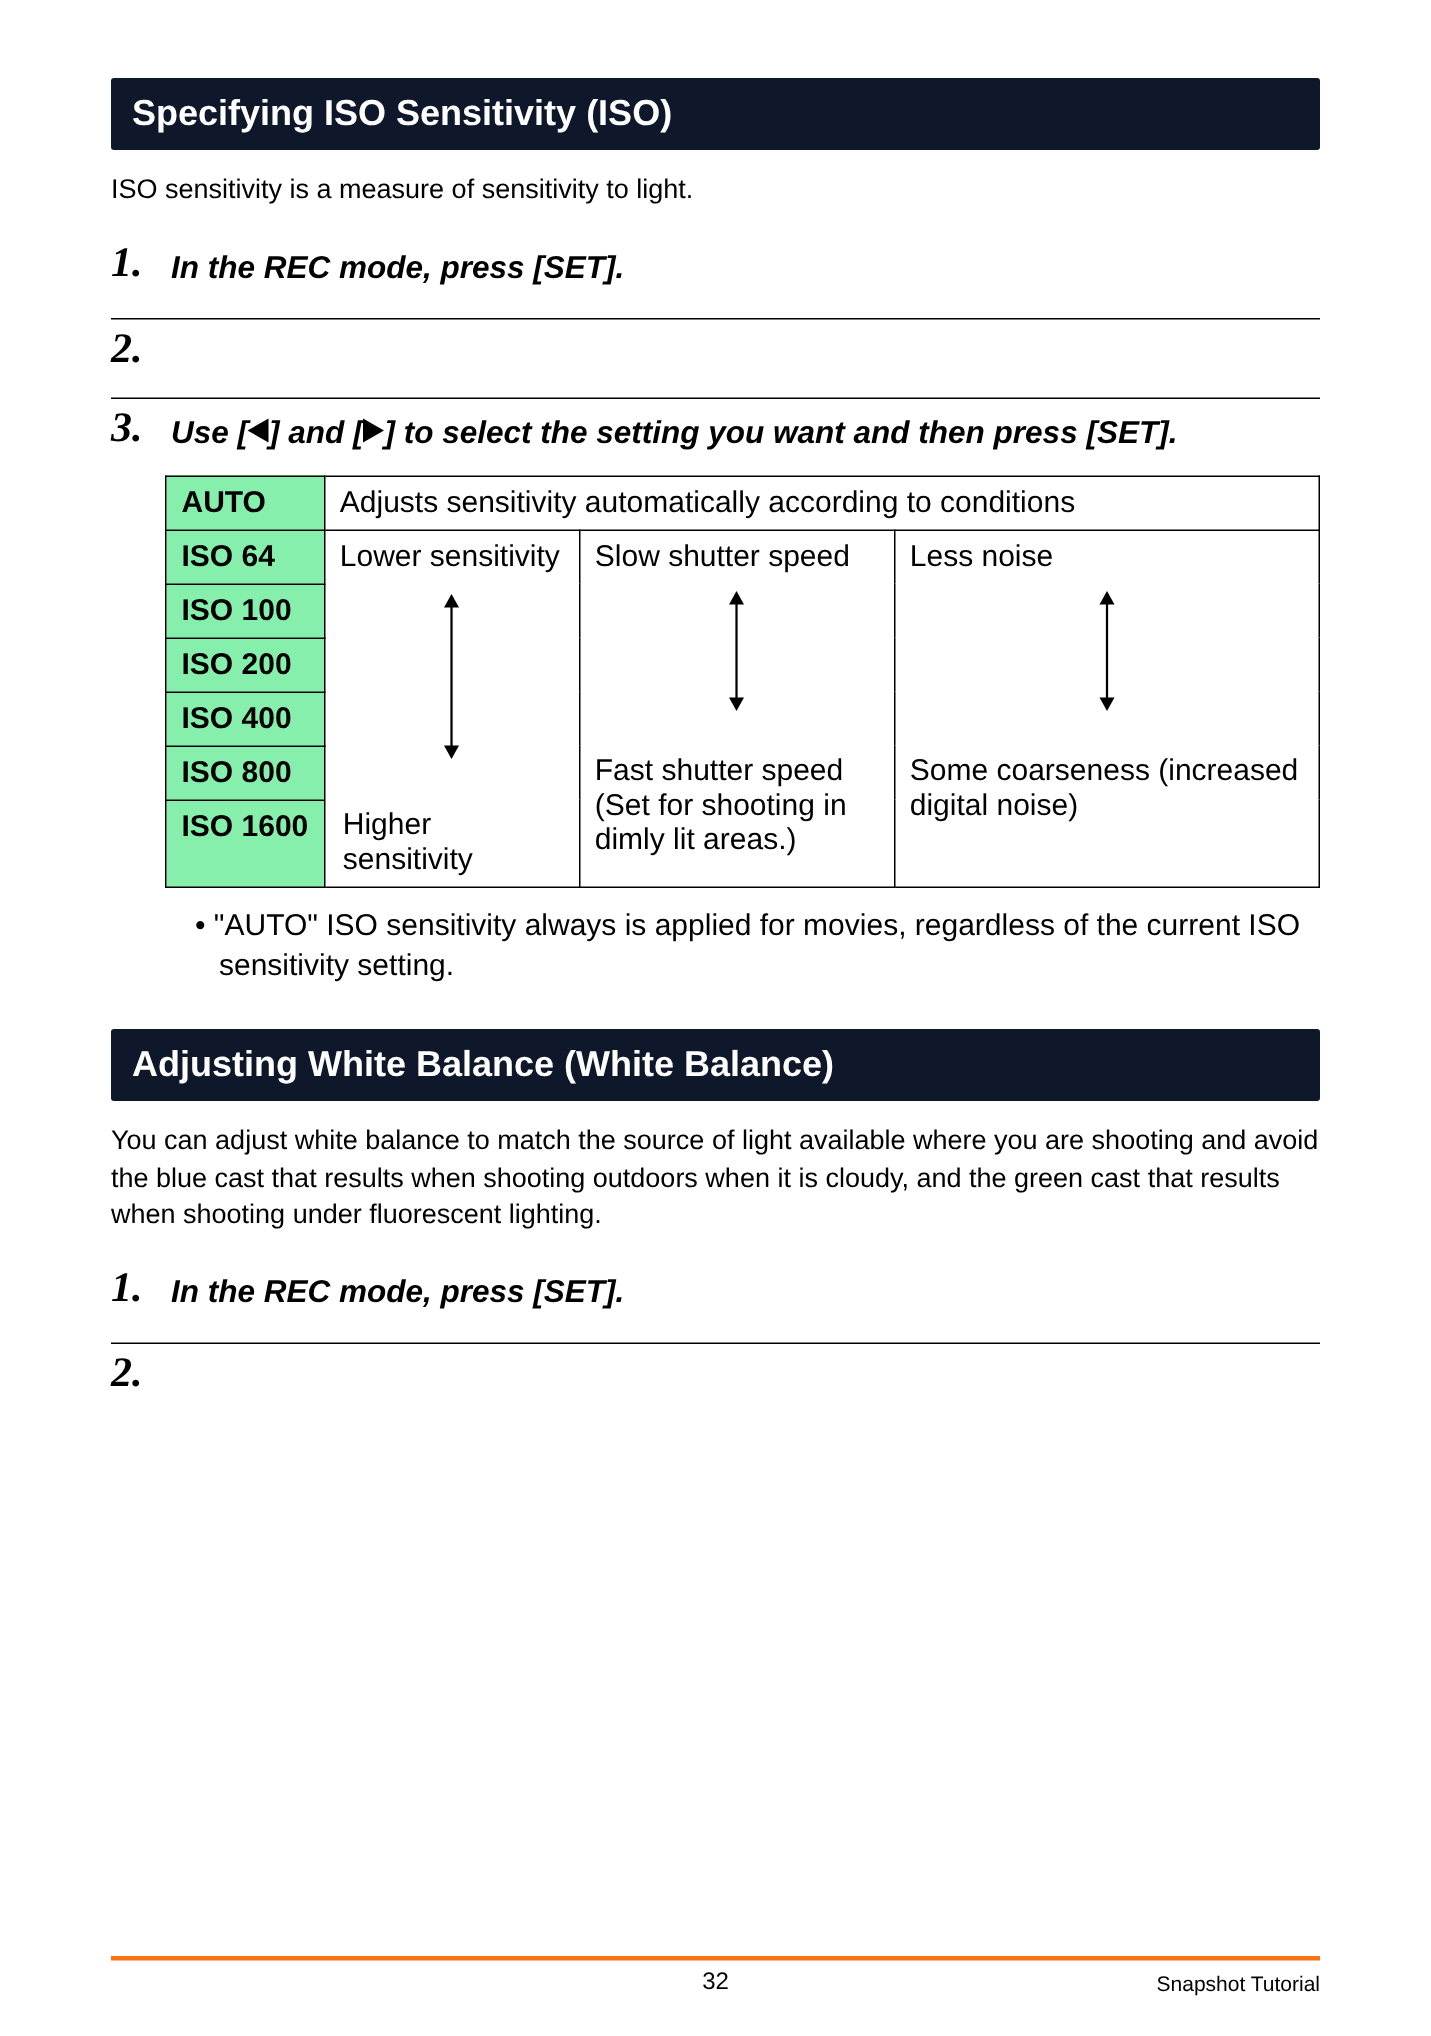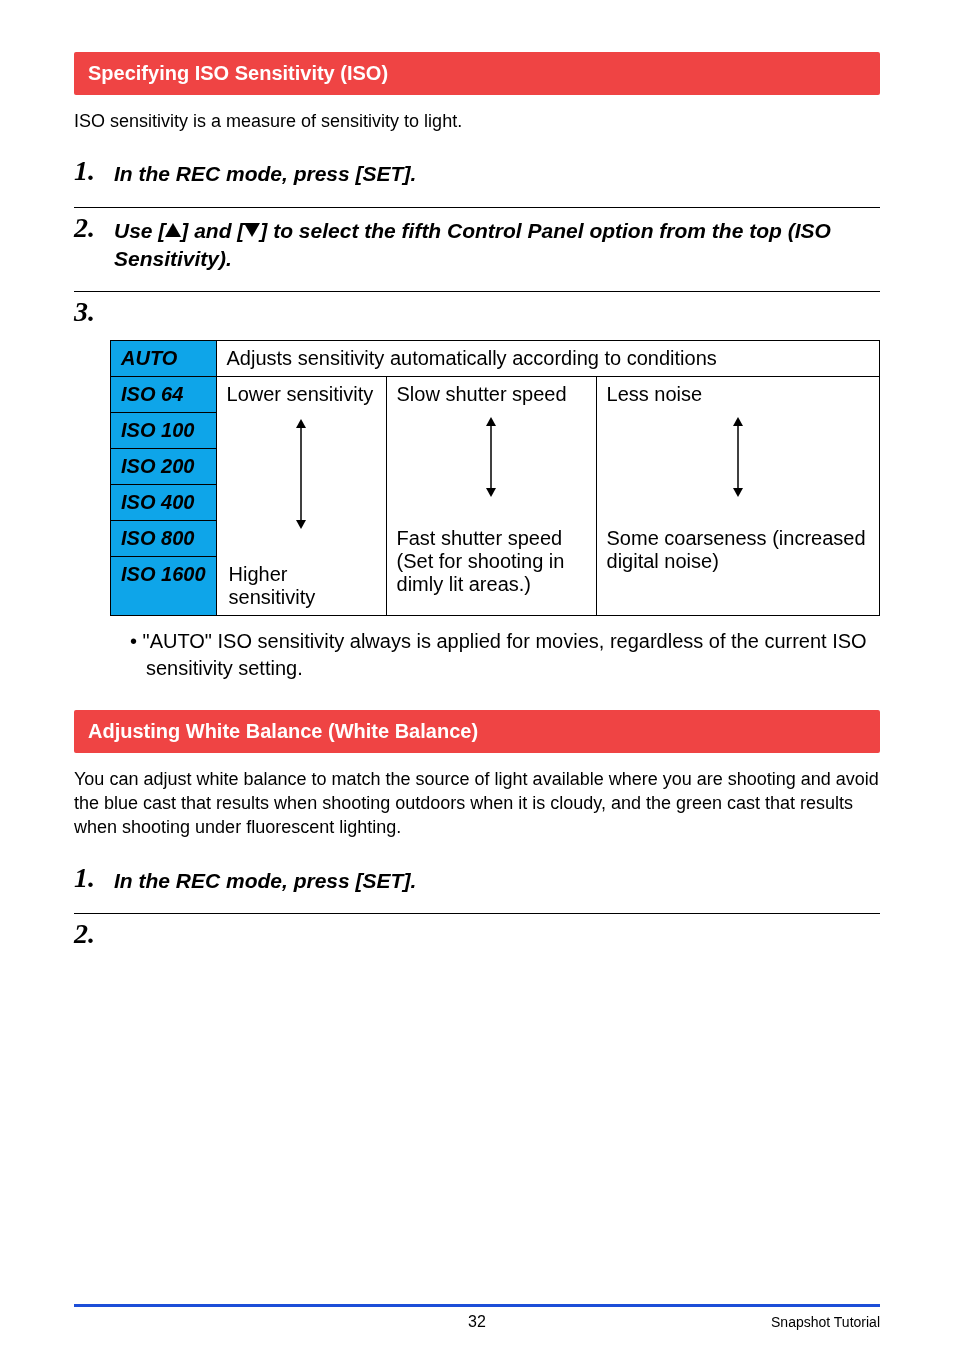--- a/index.html
+++ b/index.html
@@ -6,24 +6,24 @@
   body {
     width: 954px;
     height: 1357px;
     background: #fff;
     font-family: Arial, Helvetica, sans-serif;
     color: #000;
     position: relative;
     padding: 52px 74px 0 74px;
   }
   .section-header {
-    background: #ef4444;
+    background: #0f172a;
     color: #fff;
     font-weight: bold;
-    font-size: 20px;
+    font-size: 24px;
     padding: 10px 14px;
     margin-bottom: 14px;
     border-radius: 2px;
   }
   .body-text {
     font-size: 18px;
     line-height: 1.35;
     margin-bottom: 18px;
   }
   .step-container {
@@ -92,24 +92,23 @@
     width: calc(100% - 36px);
   }
   table.iso-table td, table.iso-table th {
     border: 1px solid #000;
     font-size: 20px;
     padding: 6px 10px;
     text-align: left;
     vertical-align: top;
   }
   table.iso-table th {
-    background: #0ea5e9;
+    background: #86efac;
     font-weight: bold;
     white-space: nowrap;
-    font-style: italic;
   }
   .arrow-cell { position: relative; }
   .down-arrow-svg {
     position: absolute;
     left: 50%;
     transform: translateX(-50%);
   }
   .bottom-group {
     vertical-align: top;
   }
@@ -128,21 +127,21 @@
   }
   .note-list li::before {
     content: "• ";
   }
 
   .footer {
     position: absolute;
     bottom: 26px;
     left: 74px;
     right: 74px;
-    border-top: 3px solid #1d4ed8;
+    border-top: 3px solid #f97316;
     padding-top: 6px;
     display: flex;
     justify-content: center;
     align-items: center;
     font-size: 16px;
     color: #000;
   }
   .footer .right {
     position: absolute;
     right: 0;
@@ -159,29 +158,29 @@
 <div class="step-container first">
   <div class="step-row">
     <span class="step-num">1.</span>
     <span class="step-text">In the REC mode, press [SET].</span>
   </div>
 </div>
 
 <div class="step-container">
   <div class="step-row">
     <span class="step-num">2.</span>
+  </div>
+</div>
+
+<div class="step-container">
+  <div class="step-row">
+    <span class="step-num">3.</span>
     <span class="step-text">
-      <span>Use [</span><span class="triangle tri-up"></span><span>] and [</span><span class="triangle tri-down"></span><span>] to select the fifth Control Panel option from the top (ISO Sensitivity).</span>
+      <span>Use [</span><span class="triangle tri-left"></span><span>] and [</span><span class="triangle tri-right"></span><span>] to select the setting you want and then press [SET].</span>
     </span>
-  </div>
-</div>
-
-<div class="step-container">
-  <div class="step-row">
-    <span class="step-num">3.</span>
   </div>
 
   <table class="iso-table">
     <tbody>
         <tr>
       <th>AUTO</th>
       <td colspan="3">Adjusts sensitivity automatically according to conditions</td>
     </tr>
     <tr>
       <th>ISO 64</th>

